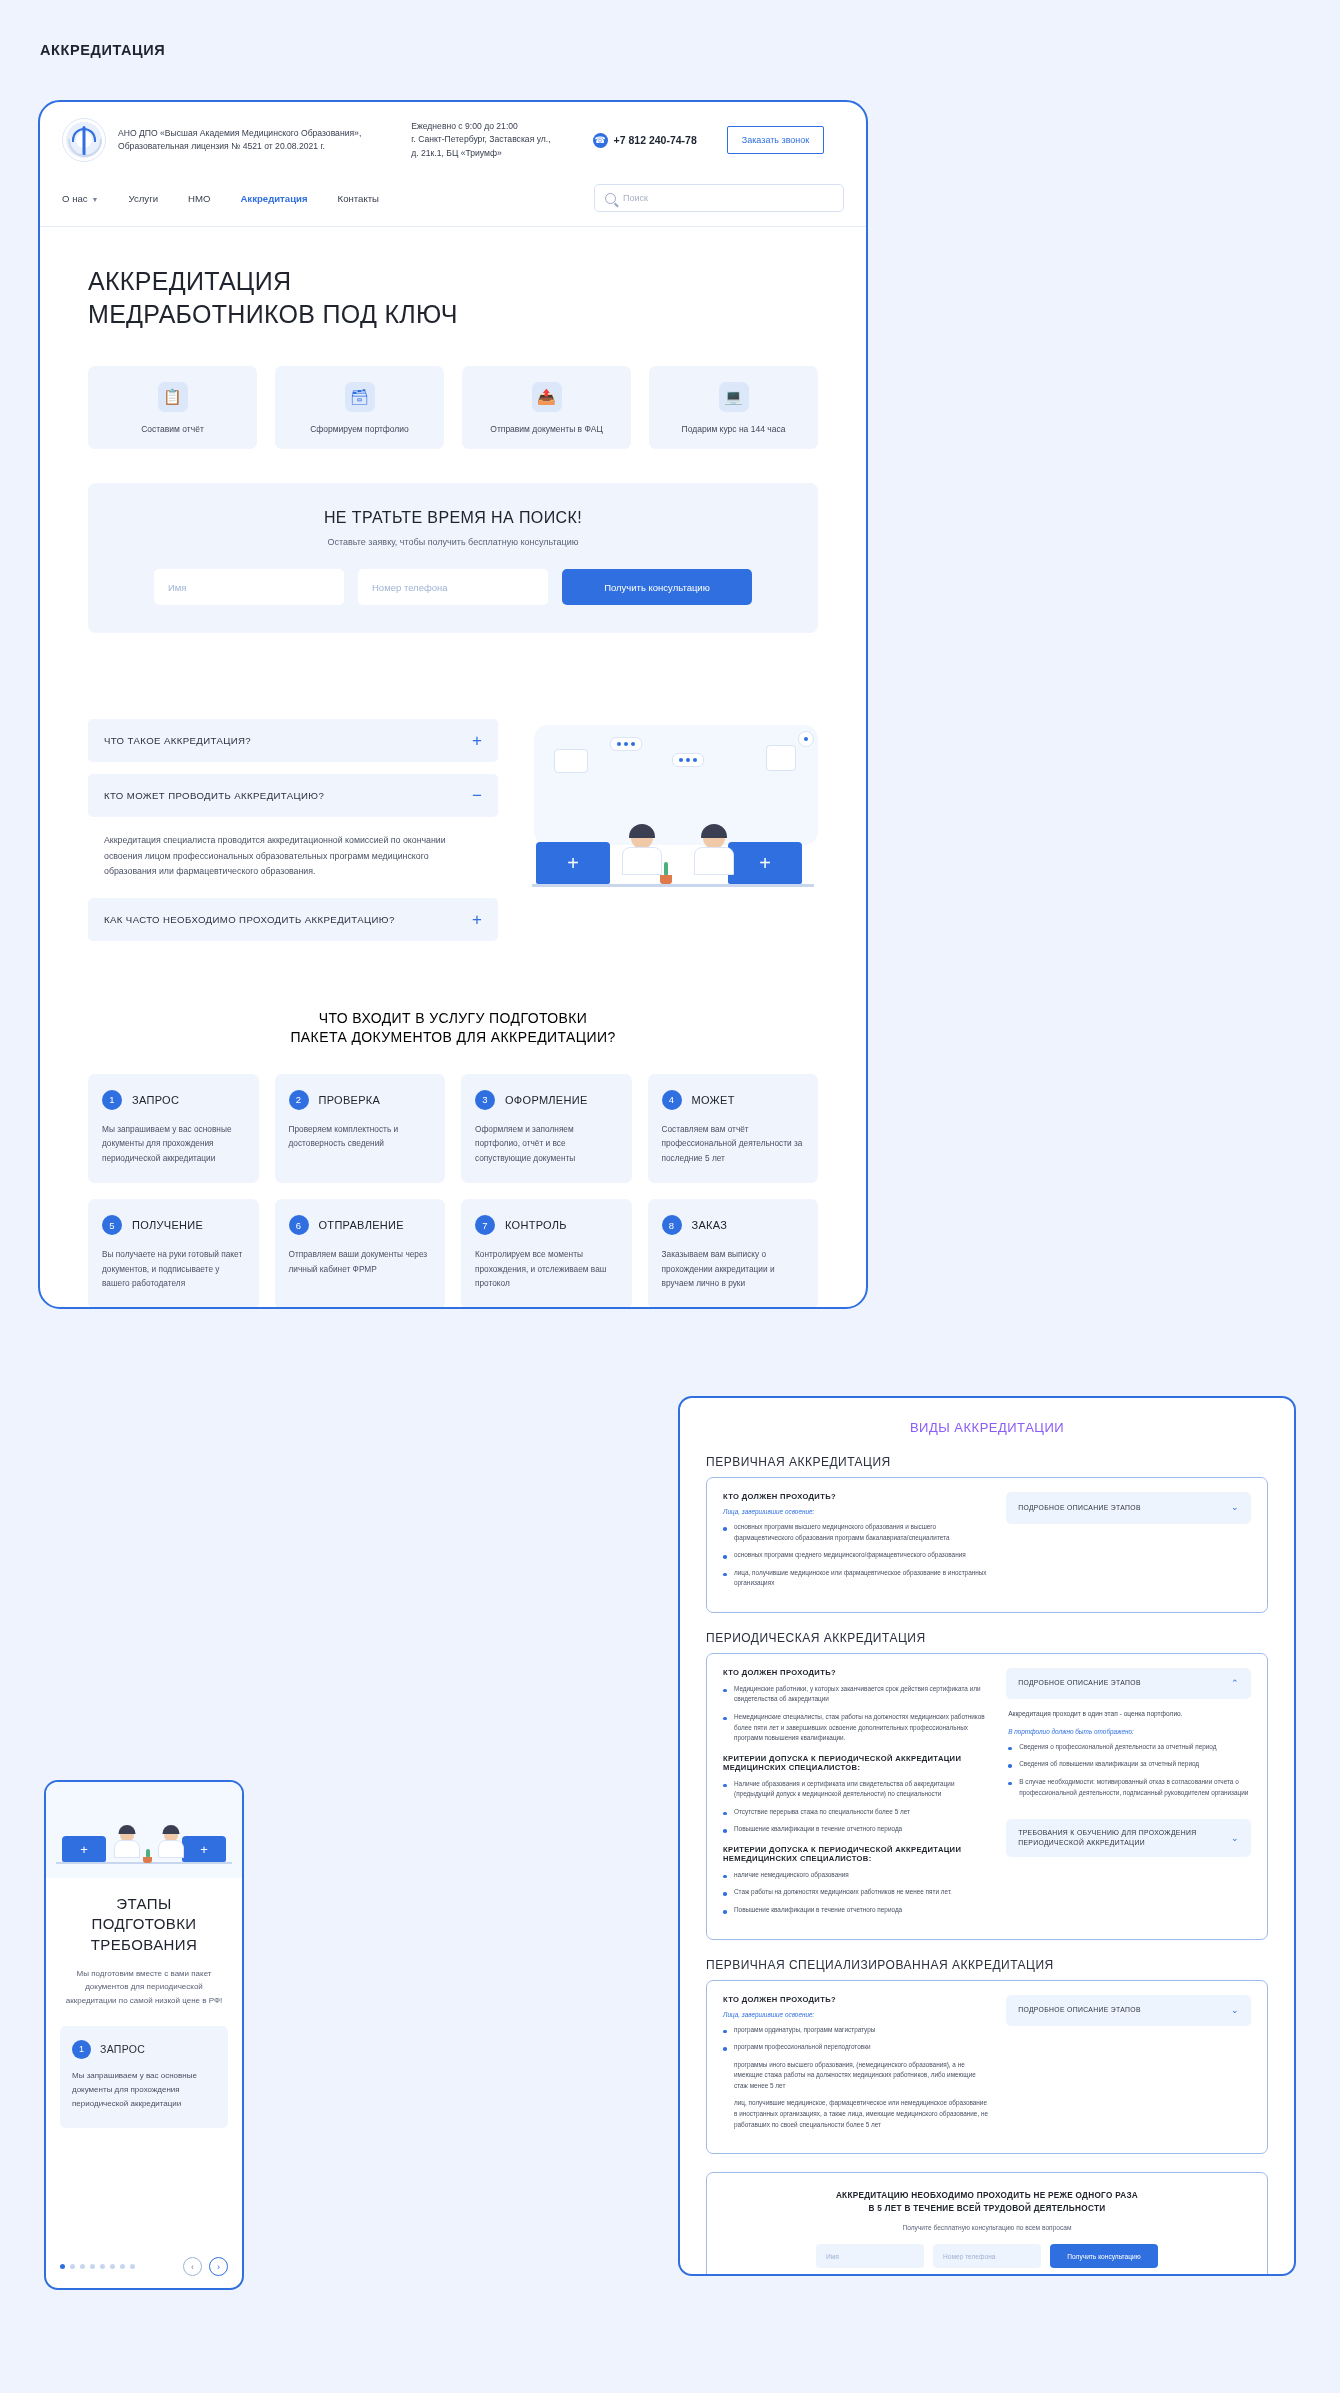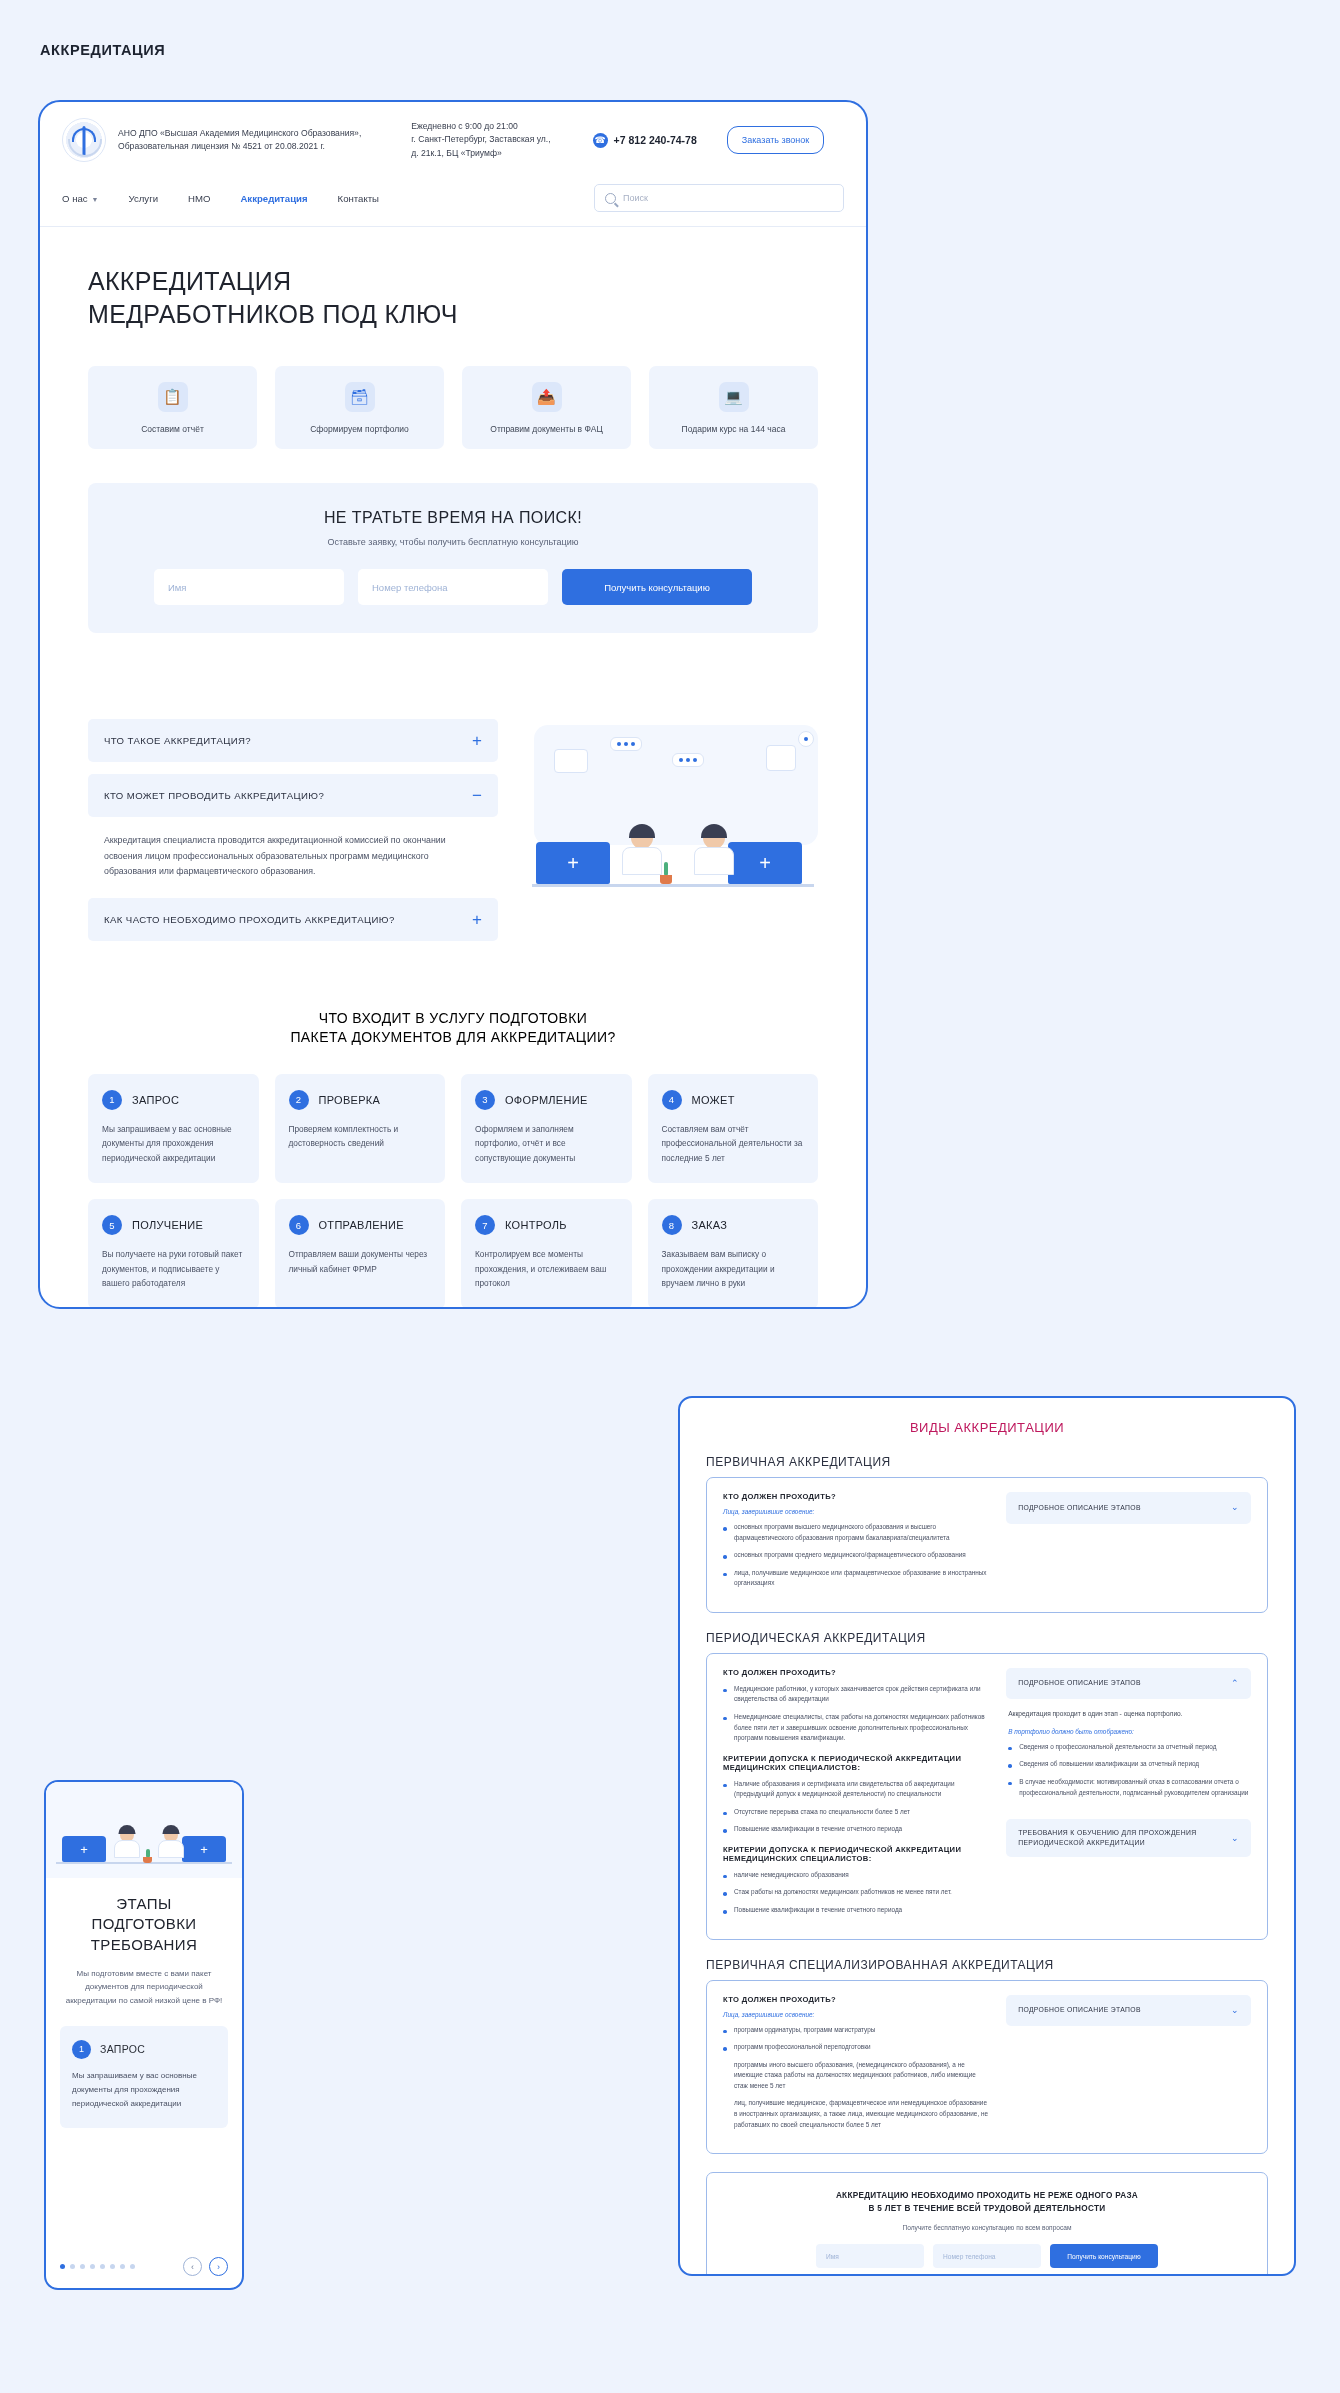--- a/index.html
+++ b/index.html
@@ -70,21 +70,21 @@
     width: 15px; height: 15px; border-radius: 50%; background: #2f6fe0;
     position: relative; flex: 0 0 15px;
   }
   .phone-ico::after {
     content: "\260E"; position: absolute; inset: 0;
     font-size: 9px; color: #fff; text-align: center; line-height: 15px;
   }
   .phone-num { font-size: 10.5px; font-weight: bold; color: #1d2330; white-space: nowrap; }
   .cta-outline {
     margin-left: 18px; padding: 8px 14px;
-    border: 1px solid #2f6fe0; border-radius: 11px;
+    border: 1px solid #2f6fe0; border-radius: 2px;
     color: #2f6fe0; font-size: 9px; background: #fff; white-space: nowrap;
     cursor: pointer;
   }
 
   
   .nav-row {
     display: flex; align-items: center;
     padding: 10px 22px 14px 22px;
     border-bottom: 1px solid #e6ecf7;
     gap: 30px;
@@ -263,21 +263,21 @@
 
   
   .types-card {
     position: absolute; left: 678px; top: 1396px;
     width: 618px; height: 880px;
     background: #fff; border: 2px solid #2f6fe0; border-radius: 14px;
     overflow: hidden; padding: 22px 26px 20px 26px;
   }
   .types-card > h2 {
     text-align: center; font-size: 13px; font-weight: normal;
-    letter-spacing: .5px; color: #be185d; margin-bottom: 20px;
+    letter-spacing: .5px; color: #8b5cf6; margin-bottom: 20px;
   }
   .type-label { font-size: 12px; letter-spacing: .5px; color: #2b3040; margin-bottom: 8px; }
   .type-box {
     border: 1px solid #9dbaeb; border-radius: 7px; padding: 14px 16px 16px 16px;
     display: flex; gap: 18px; margin-bottom: 18px;
   }
   .tb-left { flex: 1 1 52%; }
   .tb-right { flex: 1 1 48%; }
   .tb-h { font-size: 7.6px; font-weight: bold; letter-spacing: .35px; color: #20242e; margin-bottom: 7px; }
   .tb-sub { font-size: 6.4px; font-style: italic; color: #2f6fe0; margin-bottom: 7px; }

